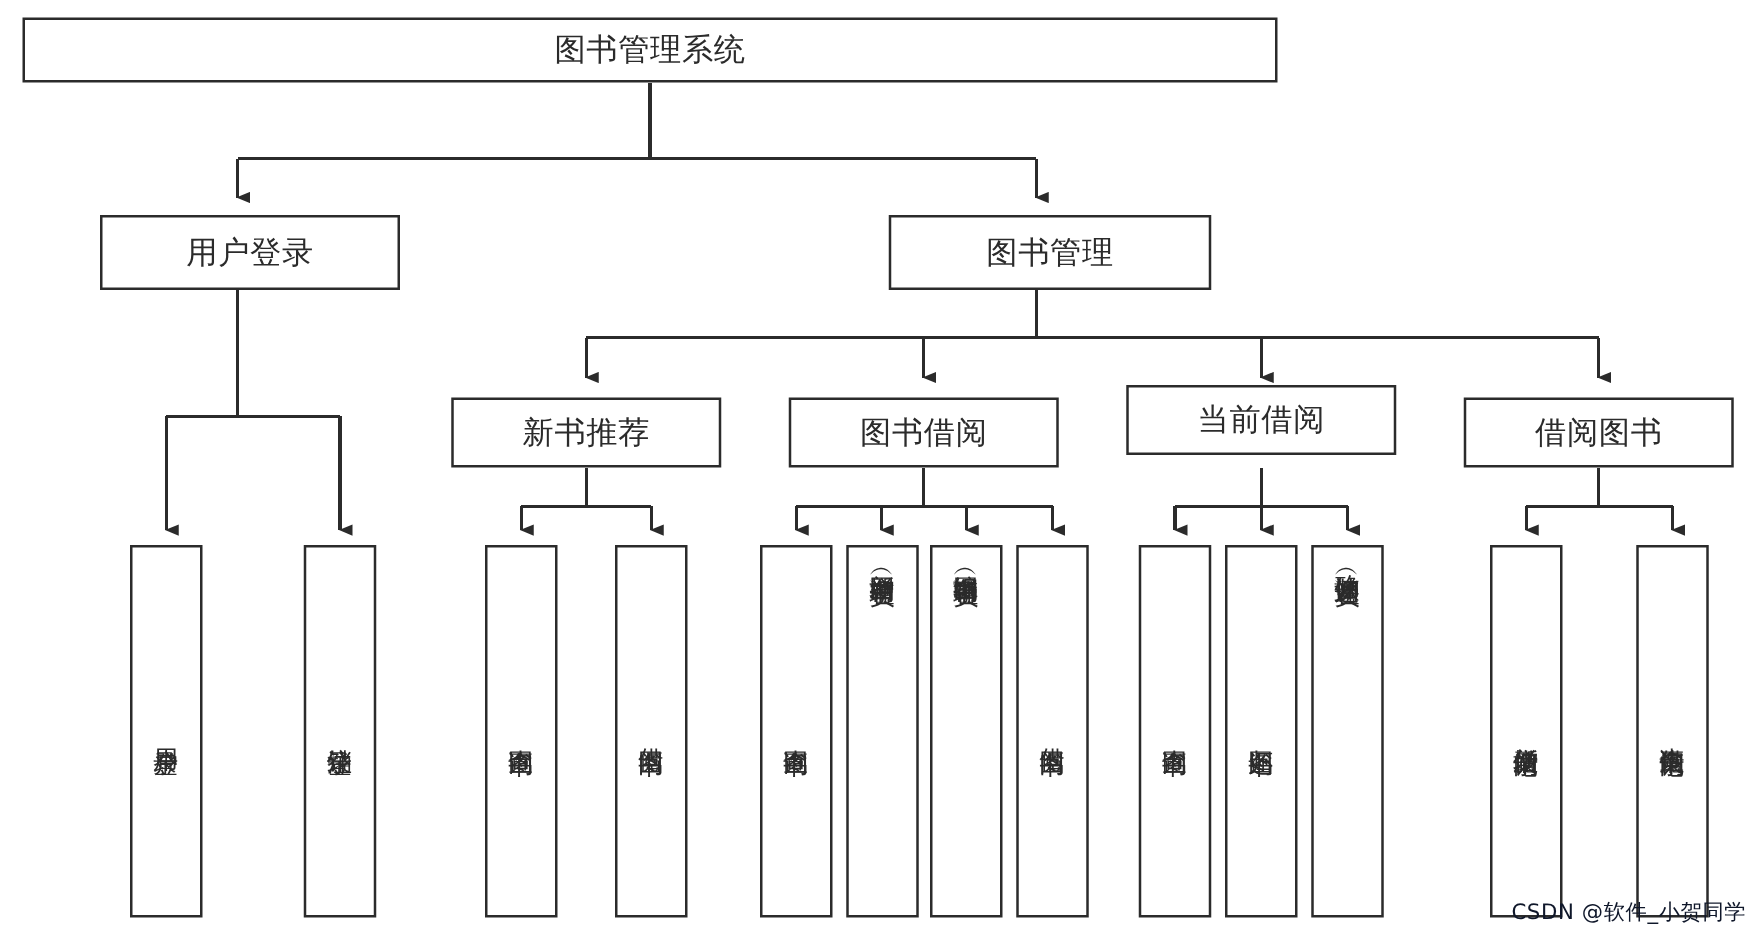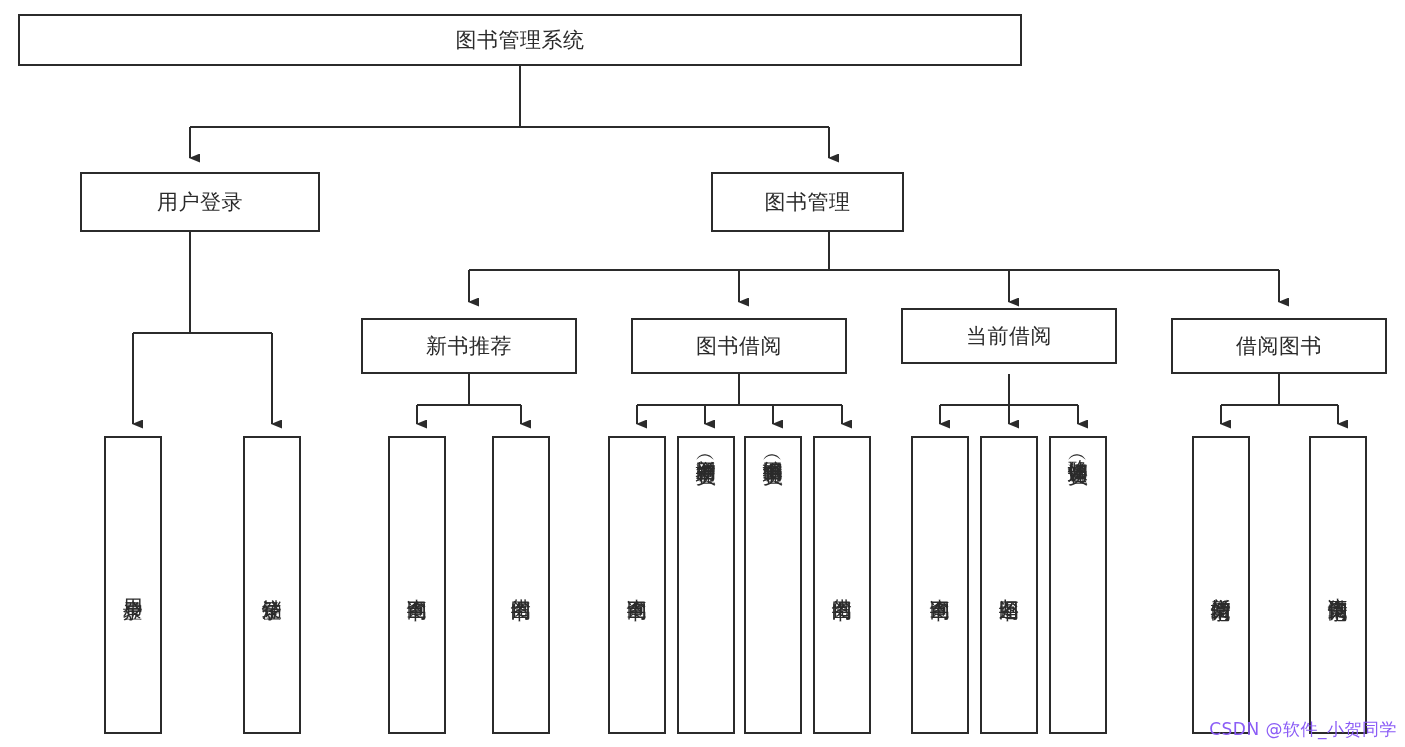--- a/index.html
+++ b/index.html
@@ -36,21 +36,21 @@
     color: #2b2b2b;
   }
   .node-label {
     display: block;
     text-align: center;
     line-height: 1.15;
     color: #2b2b2b;
     letter-spacing: 0.5px;
   }
   .horiz .node-label {
-    font-size: 21px;
+    font-size: 25px;
     white-space: nowrap;
   }
   .vert {
     align-items: flex-start;
     padding-top: 6px;
   }
   .vert .node-label {
     writing-mode: vertical-rl;
     text-orientation: upright;
     font-size: 20px;
@@ -60,21 +60,21 @@
   }
   .vert.center-v {
     align-items: center;
     padding-top: 0;
   }
   .watermark {
     position: absolute;
     right: 8px;
     bottom: 6px;
     font-size: 17px;
-    color: #8b5cf6;
+    color: #0f172a;
     white-space: nowrap;
     letter-spacing: 0.5px;
     font-family: "DejaVu Sans", "Liberation Sans", sans-serif;
   }
 </style>
 </head>
 <body>
 
 <div id="canvas">
 
@@ -128,21 +128,21 @@
     </g>
   </svg>
 
   <div class="node-box horiz" style="left:18px; top:14px; width:1004px; height:52px;">
     <span class="node-label">图书管理系统</span>
   </div>
 
   <div class="node-box horiz" style="left:80px; top:172px; width:240px; height:60px;">
     <span class="node-label">用户登录</span>
   </div>
-  <div class="node-box horiz" style="left:711px; top:172px; width:193px; height:60px;">
+  <div class="node-box horiz" style="left:711px; top:172px; width:258px; height:60px;">
     <span class="node-label">图书管理</span>
   </div>
 
   <div class="node-box horiz" style="left:361px; top:318px; width:216px; height:56px;">
     <span class="node-label">新书推荐</span>
   </div>
   <div class="node-box horiz" style="left:631px; top:318px; width:216px; height:56px;">
     <span class="node-label">图书借阅</span>
   </div>
   <div class="node-box horiz" style="left:901px; top:308px; width:216px; height:56px;">

